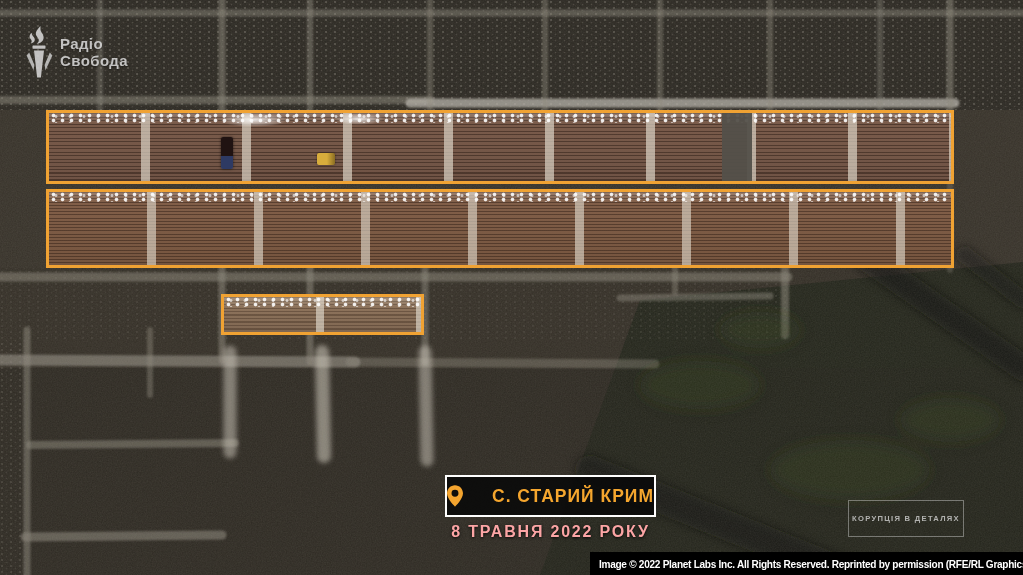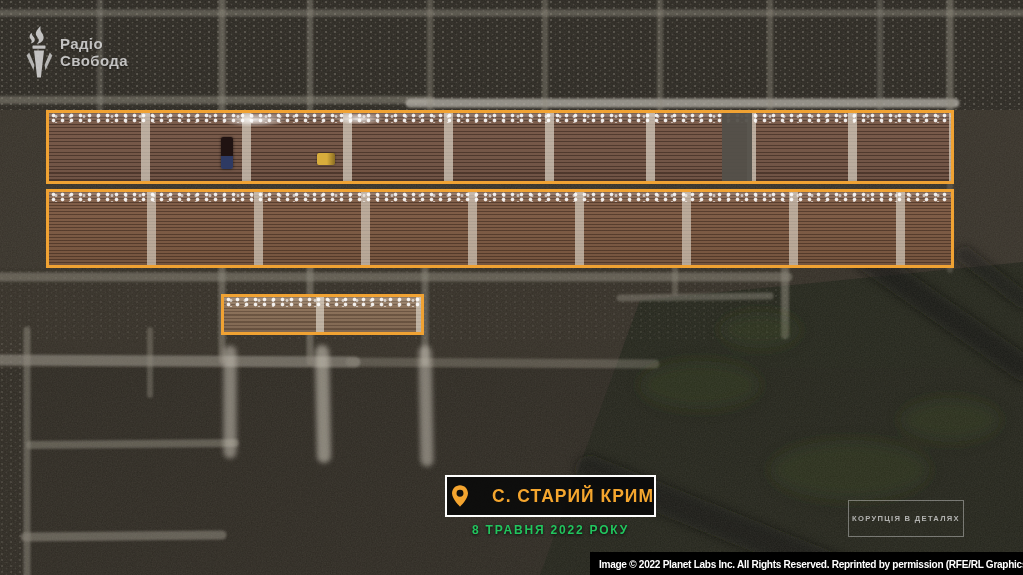--- a/index.html
+++ b/index.html
@@ -46,26 +46,26 @@
   .digger{position:absolute;border-radius:2px;background:linear-gradient(90deg,#d8ad3c 0 55%,#8a6d22 100%);box-shadow:0 0 2px rgba(0,0,0,.5);}
 
   
   .rs-logo{position:absolute;left:26px;top:26px;z-index:6;display:flex;align-items:center;gap:7px;opacity:.88;}
   .rs-text{color:#d6d6d6;font-weight:700;font-size:15px;line-height:17px;letter-spacing:.4px;text-shadow:0 1px 2px rgba(0,0,0,.45);}
 
   
   .loc-label{
     position:absolute;left:445px;top:475px;width:211px;height:42px;z-index:6;
     background:rgba(10,10,10,.9);border:2px solid #fff;box-sizing:border-box;
-    display:flex;align-items:center;justify-content:flex-end;gap:24px;
+    display:flex;align-items:center;justify-content:space-between;gap:24px;
   }
   .loc-name{color:#F5A62E;font-weight:800;font-size:17.5px;letter-spacing:1px;white-space:nowrap;}
   .loc-date{
     position:absolute;left:425px;top:523px;width:251px;z-index:6;text-align:center;
-    color:#22c55e;font-weight:700;font-size:12px;letter-spacing:1.8px;
+    color:#fca5a5;font-weight:700;font-size:16px;letter-spacing:1.8px;
     text-shadow:0 1px 3px rgba(0,0,0,.85);white-space:nowrap;
   }
 
   
   .schemes{position:absolute;left:848px;top:497px;z-index:6;color:rgba(216,216,216,.82);}
   .schemes-title{font-weight:800;font-size:29px;line-height:27px;letter-spacing:1px;text-shadow:0 1px 2px rgba(0,0,0,.4);}
   .schemes-tagline{
     display:inline-block;margin-top:3px;font-size:7.6px;font-weight:700;letter-spacing:1.3px;
     border:1px solid rgba(216,216,216,.45);padding:13px 3px;color:rgba(216,216,216,.78);white-space:nowrap;
   }

